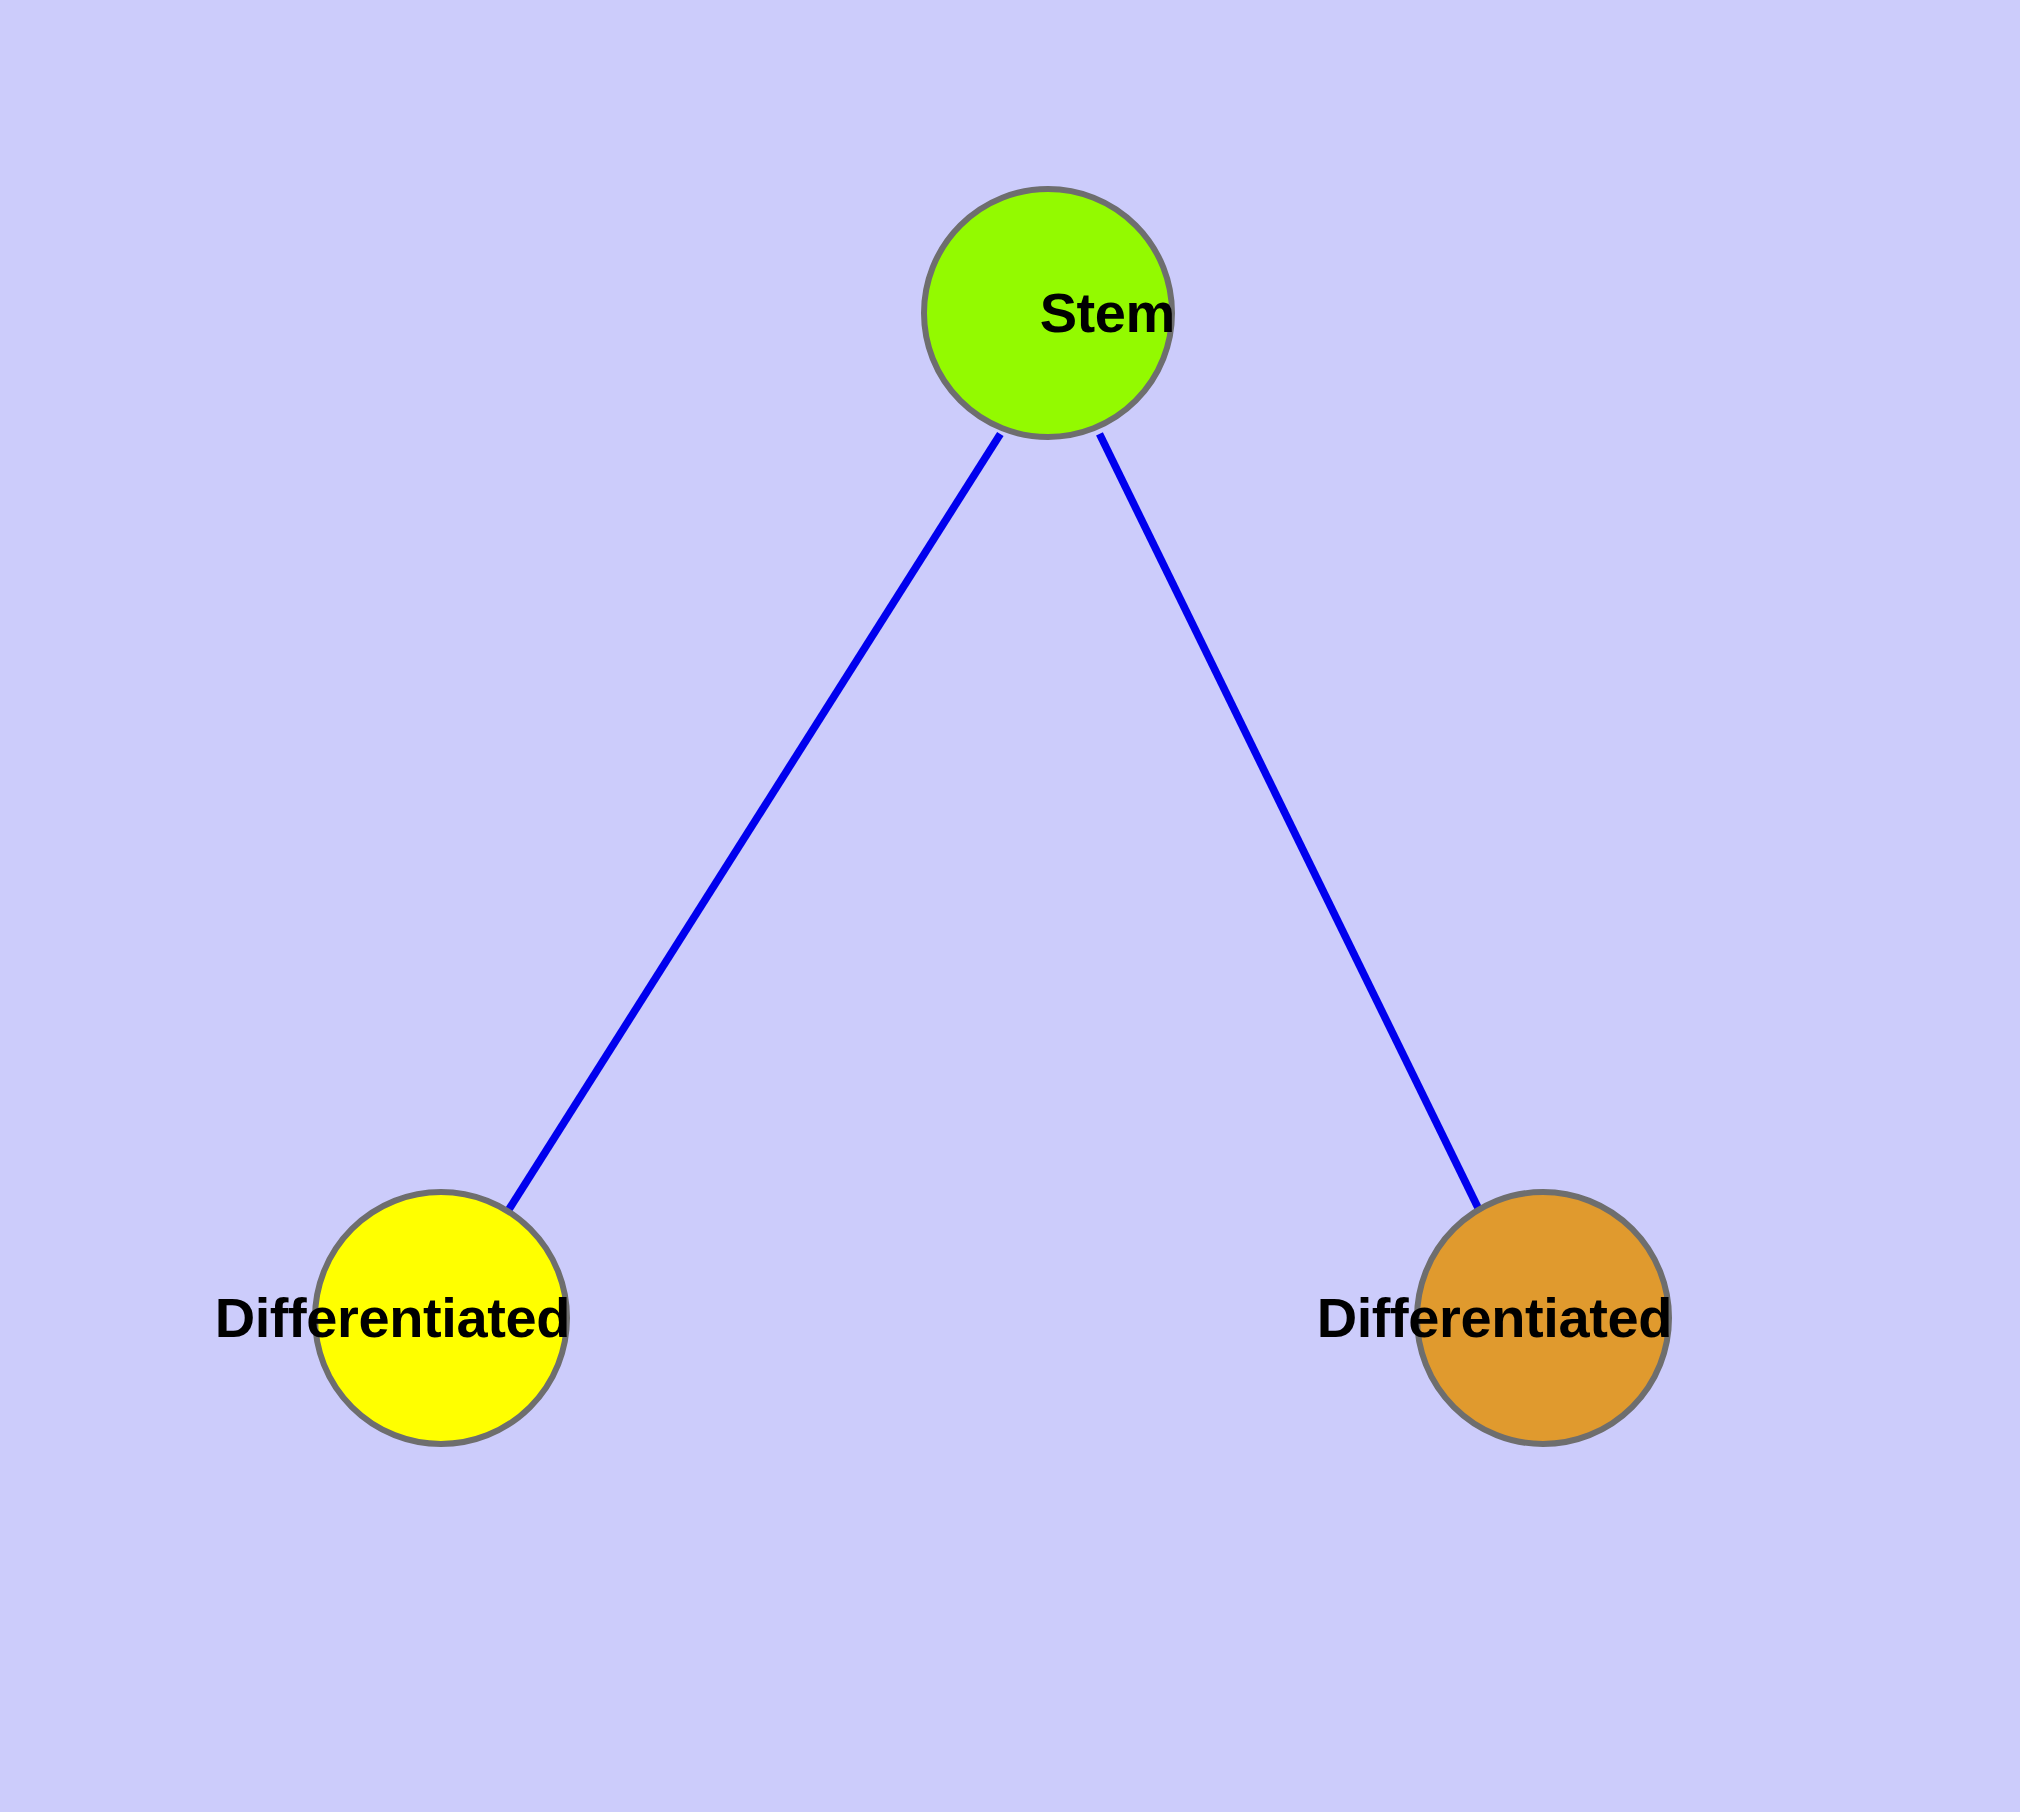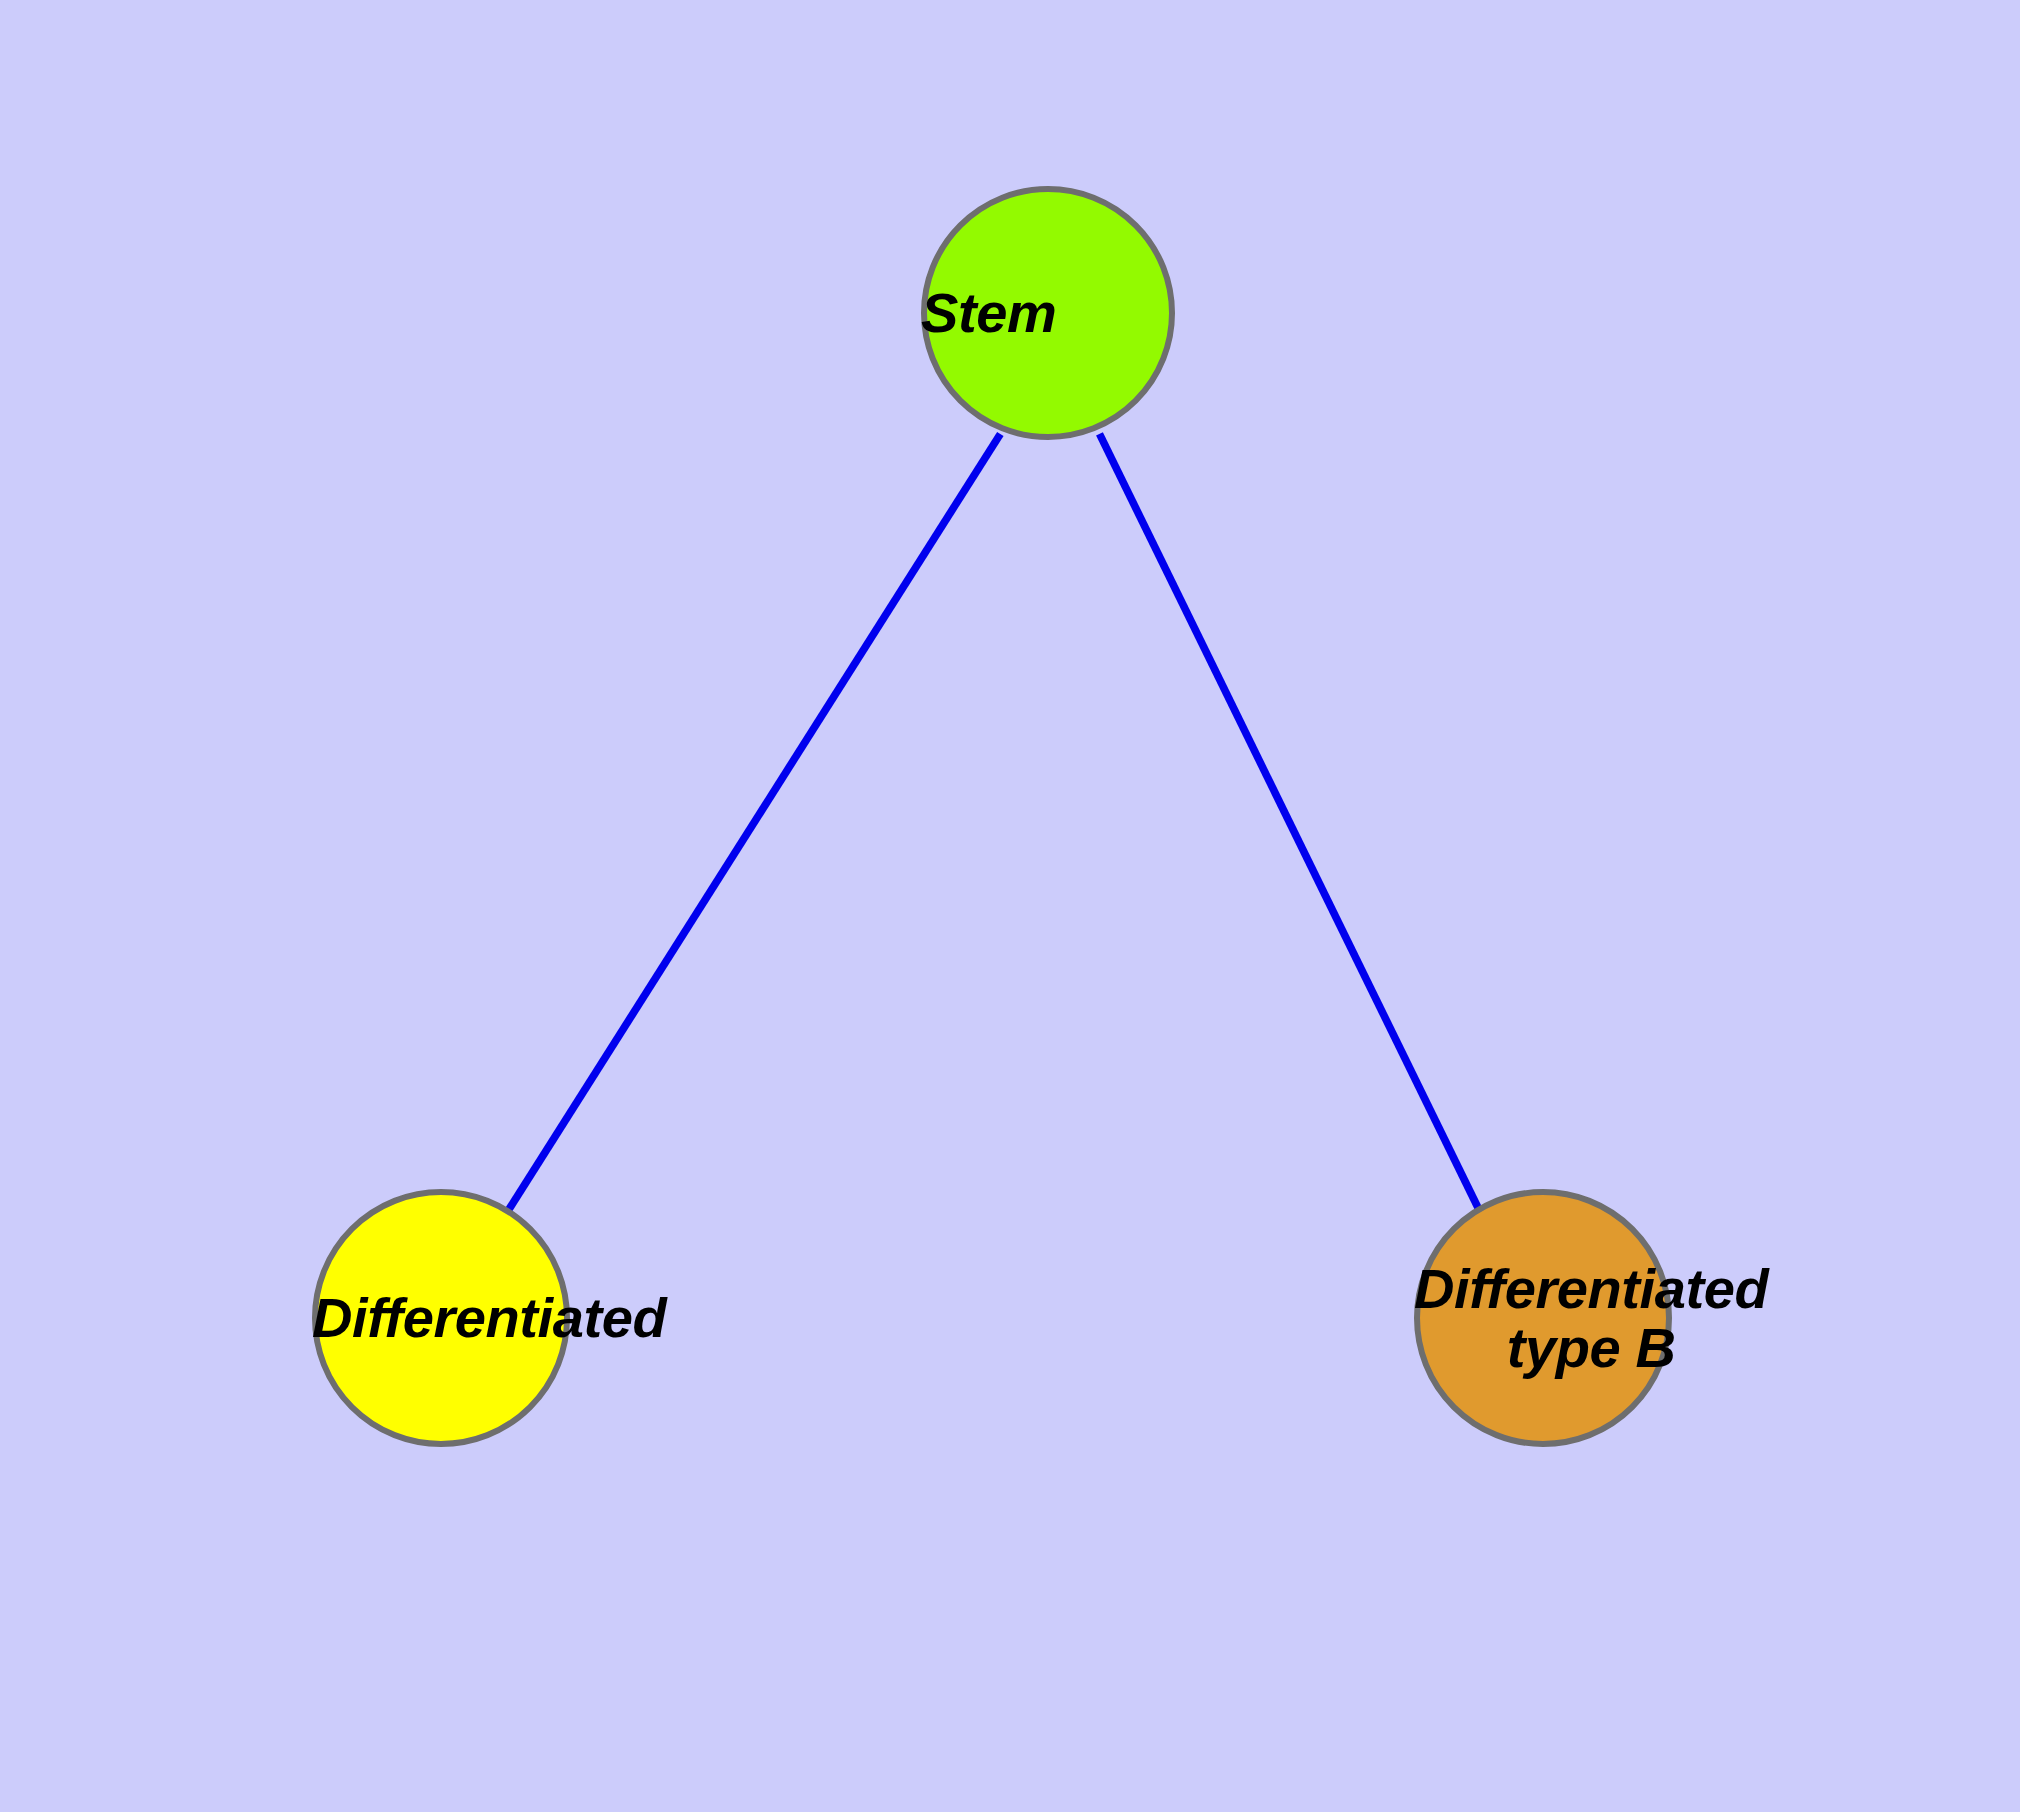--- a/index.html
+++ b/index.html
@@ -22,23 +22,22 @@
     top: 0;
     width: 2021px;
     height: 1812px;
     z-index: 1;
   }
   .node {
     position: absolute;
     z-index: 2;
     display: flex;
     align-items: center;
-    justify-content: flex-start;
+    justify-content: flex-end;
     box-sizing: border-box;
-    font-style: italic;
   }
   .node-circle {
     position: absolute;
     left: 0;
     top: 0;
     border-radius: 50%;
     box-sizing: border-box;
   }
   .node-label {
     position: relative;
@@ -72,18 +71,17 @@
     <div class="node-circle" style="width: 258px; height: 258px; background: rgb(255, 255, 0); border: 6px solid rgb(110, 110, 110);"></div>
     <div class="node-label" style="font-size: 56px; color: rgb(0, 0, 0);">
       <div>Differentiated</div>
     </div>
   </div>
 
   <div class="node" style="left: 1414px; top: 1189px; width: 258px; height: 258px;">
     <div class="node-circle" style="width: 258px; height: 258px; background: rgb(224, 154, 46); border: 6px solid rgb(110, 110, 110);"></div>
     <div class="node-label" style="font-size: 56px; color: rgb(0, 0, 0);">
       <div>Differentiated</div>
-      <div>type B</div>
     </div>
   </div>
 
 </div>
 
 
 </body></html>

